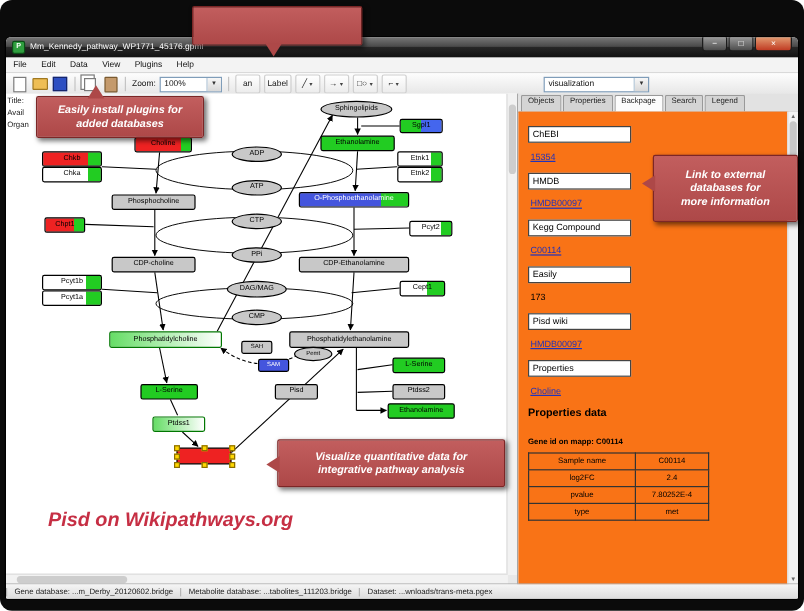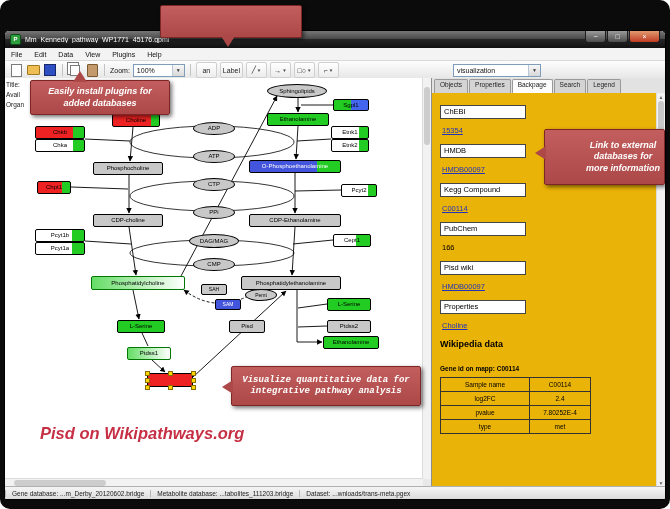--- a/index.html
+++ b/index.html
@@ -62,21 +62,21 @@
   .canvas-vscroll .thumb{position:absolute; left:1px; top:9px; width:6px; height:58px; background:#cdcdcd; border-radius:3px;}
   .canvas-hscroll{position:absolute; left:0; right:8px; bottom:0; height:8px; background:#f2f2f2; border-top:1px solid #dcdcdc;}
   .canvas-hscroll .thumb{position:absolute; top:1px; left:9px; height:6px; width:92px; background:#cdcdcd; border-radius:3px;}
   .scroll-corner{position:absolute; right:0; bottom:0; width:8px; height:8px; background:#e8e8e8;}
   
   .side-panel{flex:1; position:relative; background:#f0f0f0;}
   .tabs{display:flex; gap:1px; height:14px; padding:1px 2px 0; background:#e2e2e2; border-bottom:1px solid #a8a8a8;}
   .tab{font-size:6.5px; color:#222; padding:1px 5px; background:#d4d4d4; border:1px solid #999;
     border-bottom:none; border-radius:2px 2px 0 0;}
   .tab.active{background:#fcfcfc;}
-  .panel-body{position:absolute; top:15px; left:0; right:8px; bottom:0; background:#eab308; padding:6px 6px 0 8px; overflow:hidden;}
+  .panel-body{position:absolute; top:15px; left:0; right:8px; bottom:0; background:#f97316; padding:6px 6px 0 8px; overflow:hidden;}
   .bp-header{width:86px; height:14px; box-sizing:border-box; border:1px solid #444; background:#fff;
     font-size:7.5px; line-height:12px; padding-left:3px; color:#000; margin-top:6px;}
   .bp-value{font-size:7.5px; margin:7px 0 9px 2px; color:#000;}
   .bp-value.link{color:var(--link); text-decoration:underline; cursor:pointer;}
   .expr-heading{font-size:9px; font-weight:bold; color:#000; margin-top:6px;}
   .gene-id{font-size:6.5px; font-weight:bold; color:#000; margin-top:16px;}
   .expr-table{border-collapse:collapse; margin-top:5px;}
   .expr-table td{border:1px solid #333; font-size:6.5px; color:#000; text-align:center; height:13px; padding:0 2px;}
   .expr-table td:first-child{width:84px;}
   .expr-table td:last-child{width:56px;}
@@ -92,23 +92,23 @@
   .callout{position:absolute; z-index:60; display:flex; align-items:center; justify-content:center;
     background:linear-gradient(180deg,#c25e5e,var(--callout)); border:1px solid var(--callout_dark);
     color:#fff; font-size:9px; font-weight:bold; font-style:italic; text-align:center;
     white-space:pre-line; line-height:1.25; padding:2px 4px; box-sizing:border-box;
     border-radius:2px; box-shadow:2px 2px 4px rgba(0,0,0,.55);}
   .callout .arrow{position:absolute; width:0; height:0;}
   .c-draw{left:160px; top:5px; width:142px; height:33px;}
   .c-draw .arrow{bottom:-10px; left:60px; border-left:7px solid transparent; border-right:7px solid transparent; border-top:11px solid var(--callout);}
   .c-plugins{left:30px; top:80px; width:140px; height:35px;}
   .c-plugins .arrow{top:-10px; left:42px; border-left:7px solid transparent; border-right:7px solid transparent; border-bottom:11px solid var(--callout);}
-  .c-link{left:544px; top:129px; width:121px; height:56px;justify-content:flex-end;}
+  .c-link{left:544px; top:129px; width:121px; height:56px;}
   .c-link .arrow{left:-10px; top:16px; border-top:7px solid transparent; border-bottom:7px solid transparent; border-right:11px solid var(--callout);}
-  .c-viz{left:231px; top:366px; width:190px; height:40px;font-family:Liberation Mono, monospace;}
+  .c-viz{left:231px; top:366px; width:190px; height:40px;}
   .c-viz .arrow{left:-10px; top:13px; border-top:7px solid transparent; border-bottom:7px solid transparent; border-right:11px solid var(--callout);}
   .share{position:absolute; left:40px; top:424px; z-index:55; color:var(--share);
     font-size:16.5px; font-weight:bold; font-style:italic;}
 </style>
 </head>
 <body>
 
 <div class="window">
   <div class="titlebar">
     <div class="win-icon">P</div>
@@ -288,28 +288,28 @@
           <div class="tab">Legend</div>
         </div>
       <div class="panel-body">
         <div id="bp-sections">
             <div class="bp-header">ChEBI</div>
             <div class="bp-value link">15354</div>
             <div class="bp-header">HMDB</div>
             <div class="bp-value link">HMDB00097</div>
             <div class="bp-header">Kegg Compound</div>
             <div class="bp-value link">C00114</div>
-            <div class="bp-header">PubChem</div>
-            <div class="bp-value">166</div>
+            <div class="bp-header">Easily</div>
+            <div class="bp-value">173</div>
             <div class="bp-header">Pisd wiki</div>
             <div class="bp-value link">HMDB00097</div>
             <div class="bp-header">Properties</div>
             <div class="bp-value link">Choline</div>
           </div>
-        <div class="expr-heading">Wikipedia data</div>
+        <div class="expr-heading">Properties data</div>
         <div class="gene-id">Gene id on mapp: C00114</div>
         <table class="expr-table">
             <tbody id="expr-tbody">
               <tr>
                 <td>Sample name</td>
                 <td>C00114</td>
               </tr>
               <tr>
                 <td>log2FC</td>
                 <td>2.4</td>

